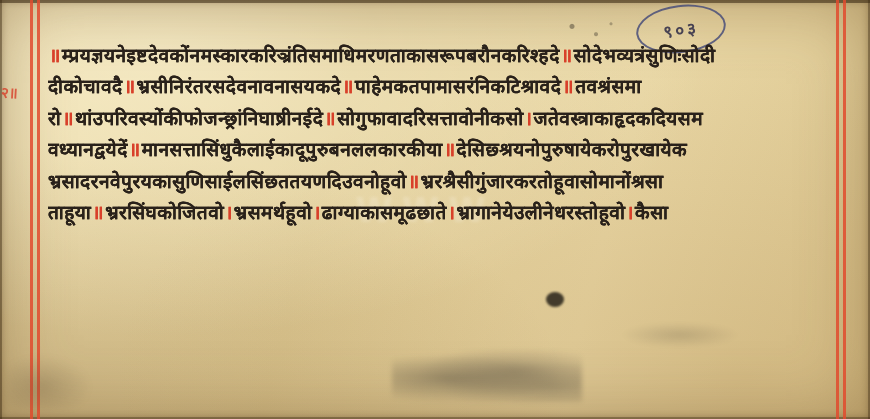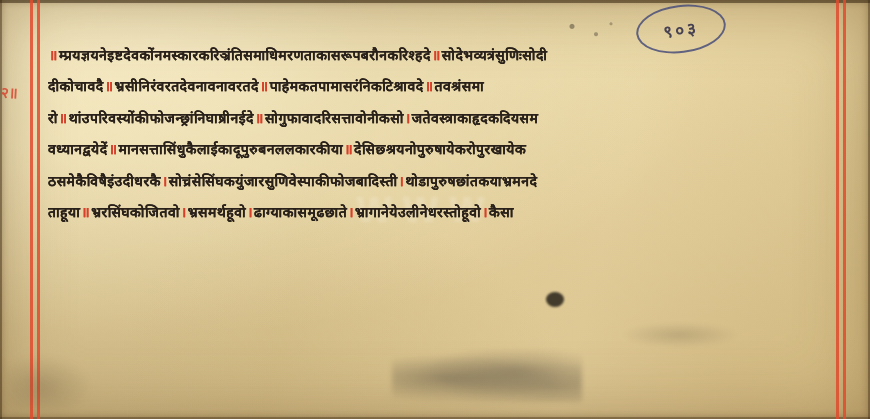--- a/index.html
+++ b/index.html
@@ -23,21 +23,21 @@
 
   .rule{position:absolute;top:0;bottom:0;width:3px;background:var(--border_red);opacity:.85;}
   .rule.l1{left:30px;} .rule.l2{left:37px;}
   .rule.r1{right:31px;} .rule.r2{right:24px;}
 
   .textblock{
     position:absolute; left:48px; right:38px; top:40px;
     color:var(--ink);
   }
   .line{
-    height:31.4px; line-height:31.4px; font-size:14px; font-weight:700;
+    height:31.4px; line-height:31.4px; font-size:19px; font-weight:700;
     white-space:nowrap; overflow:hidden; letter-spacing:.5px;
     text-shadow:0 0 .5px var(--ink);
     font-family:Liberation Serif, serif;
   }
   .line .rubric{color:var(--rubric); text-shadow:0 0 .5px var(--rubric); padding:0 1px;}
 
   .folio-circle{
     position:absolute; left:636px; top:5px; width:86px; height:44px;
     border:2px solid var(--circle_ink); border-radius:50%;
     transform:rotate(-7deg); opacity:.85;
@@ -98,24 +98,24 @@
   <div class="folio-circle">
     <span>९०३</span>
   </div>
 
   <div class="margin-mark">२॥</div>
 
   <div class="watermark">WWW</div>
 
   <div class="textblock">
       <div class="line"><span class="rubric">॥</span><span>म्प्रयज्ञयनेइष्टदेवकोंनमस्कारकरिञ्रंतिसमाधिमरणताकासरूपबरौनकरिश्हदे</span><span class="rubric">॥</span><span>सोदेभव्यत्रंसुणिःसोदी</span></div>
-      <div class="line"><span>दीकोचावदै</span><span class="rubric">॥</span><span>भ्रसीनिरंवरतदेवनावनावरतदे</span><span class="rubric">॥</span><span>पाहेमकतपामासरंनिकटिश्रावदे</span><span class="rubric">॥</span><span>तवश्रंसमा</span></div>
+      <div class="line"><span>दीकोचावदै</span><span class="rubric">॥</span><span>भ्रसीनिरंतरसदेवनावनासयकदे</span><span class="rubric">॥</span><span>पाहेमकतपामासरंनिकटिश्रावदे</span><span class="rubric">॥</span><span>तवश्रंसमा</span></div>
       <div class="line"><span>रो</span><span class="rubric">॥</span><span>थांउपरिवस्योंकीफोजन्छ्रांनिघाष्रीनईदे</span><span class="rubric">॥</span><span>सोगुफावादरिसत्तावोनीकसो</span><span class="rubric">।</span><span>जतेवस्त्राकाहृदकदियसम</span></div>
       <div class="line"><span>वध्यानद्वयेदें</span><span class="rubric">॥</span><span>मानसत्तासिंधुकैलाईकादूपुरुबनललकारकीया</span><span class="rubric">॥</span><span>देसिछ्श्रयनोपुरुषायेकरोपुरखायेक</span></div>
-      <div class="line"><span>ठसमेकैविषैइंउदीधरकै</span><span class="rubric">।</span><span>सोच्रंसेसिंघकयुंजारसुणिवेस्पाकीफोजबादिस्ती</span><span class="rubric">।</span><span>थोडापुरुषछांतकयाभ्रमनदे</span></div>
+      <div class="line"><span>भ्रसादरनवेपुरयकासुणिसाईलसिंछततयणदिउवनोहूवो</span><span class="rubric">॥</span><span>भ्ररश्रैसीगुंजारकरतोहूवासोमानोंश्रसा</span></div>
       <div class="line"><span>ताहूया</span><span class="rubric">॥</span><span>भ्ररसिंघकोजितवो</span><span class="rubric">।</span><span>भ्रसमर्थहूवो</span><span class="rubric">।</span><span>ढाग्याकासमूढछाते</span><span class="rubric">।</span><span>भ्रागानेयेउलीनेधरस्तोहूवो</span><span class="rubric">।</span><span>कैसा</span></div>
     </div>
 
   <div class="stain big-smudge"></div>
   <div class="stain blot"></div>
   <div class="stain specks"></div>
   <div class="stain corner-smear"></div>
   <div class="stain mid-smear"></div>
 </div>
 

